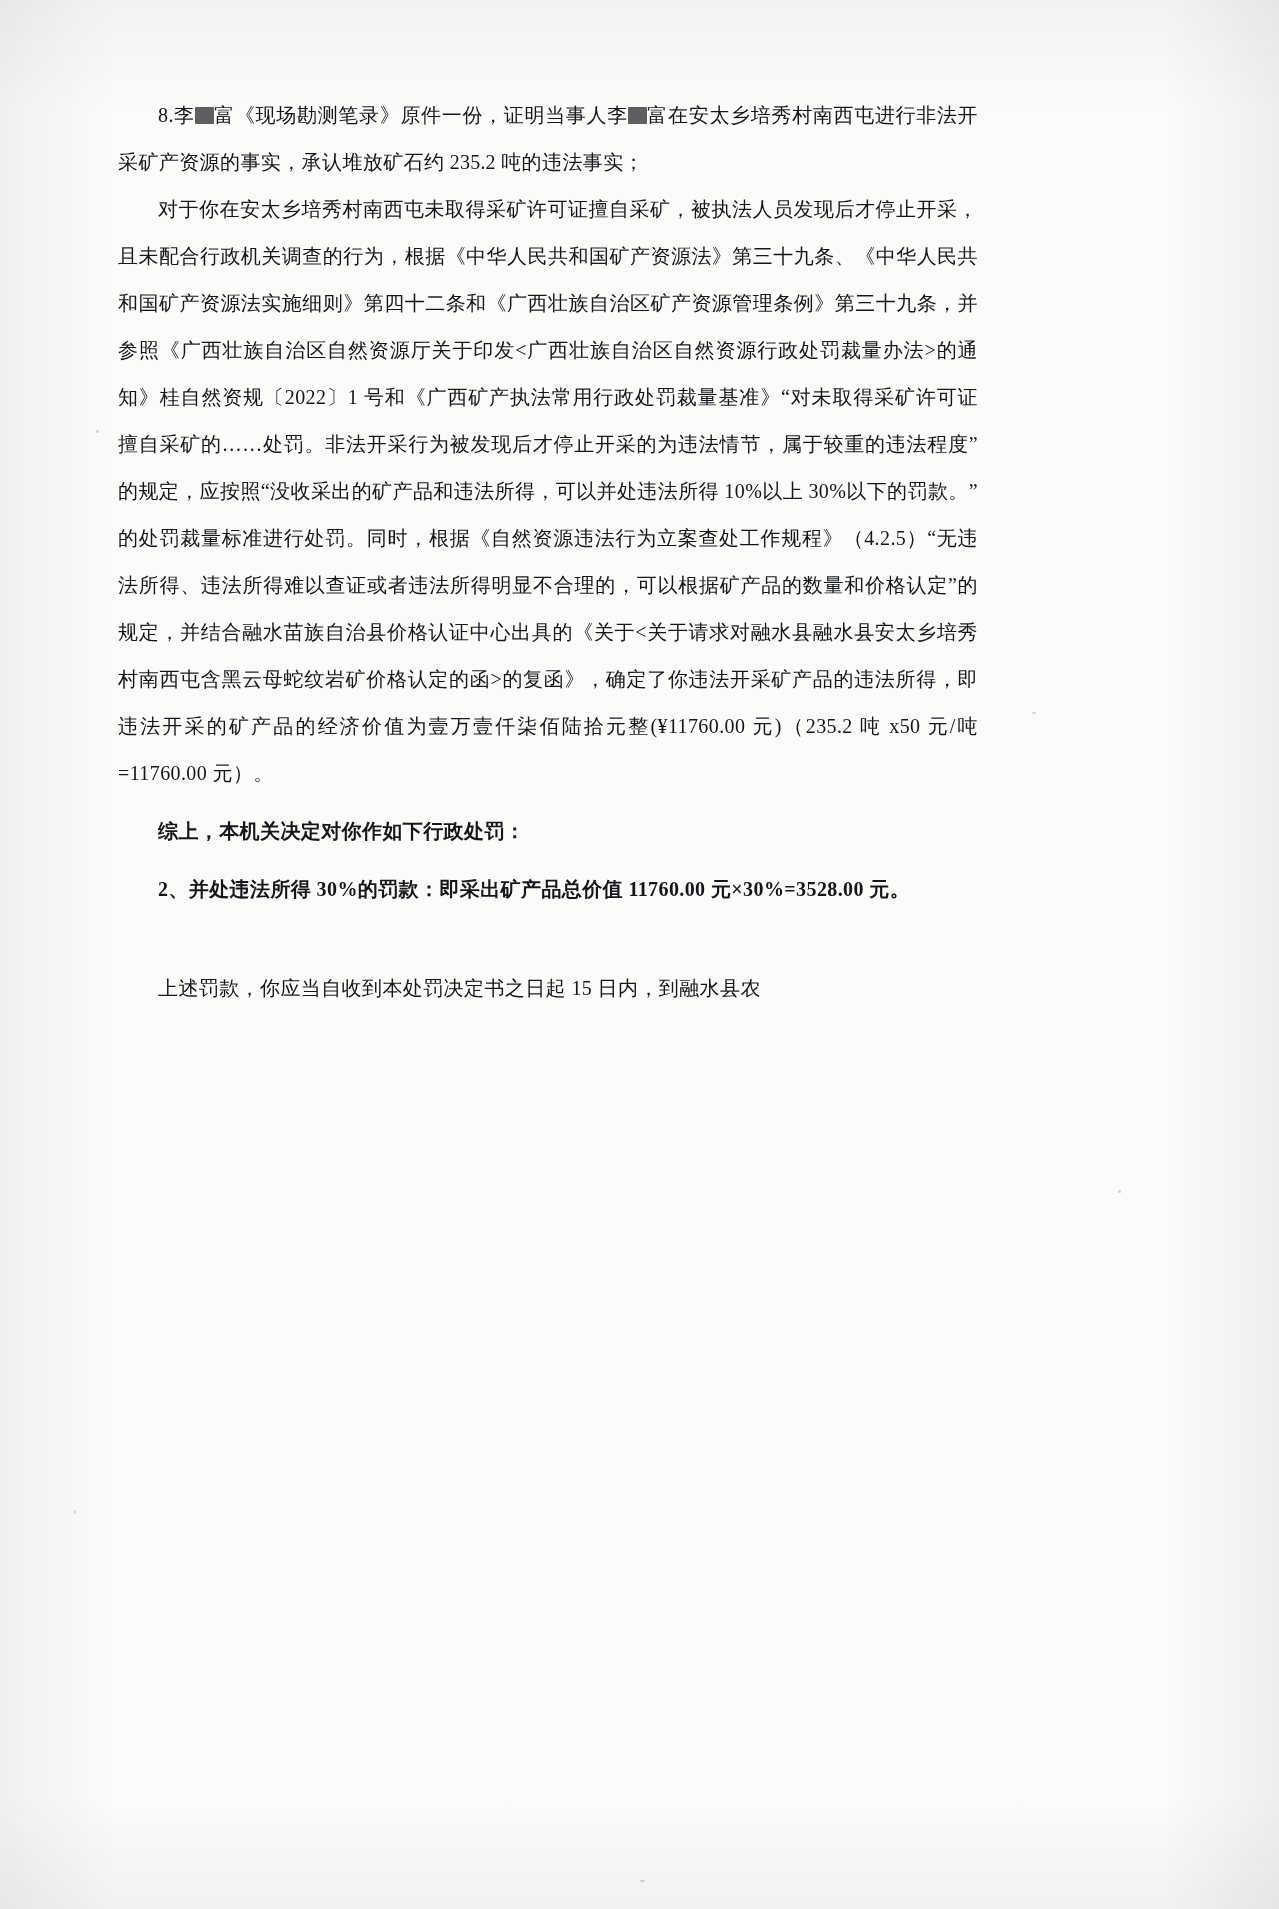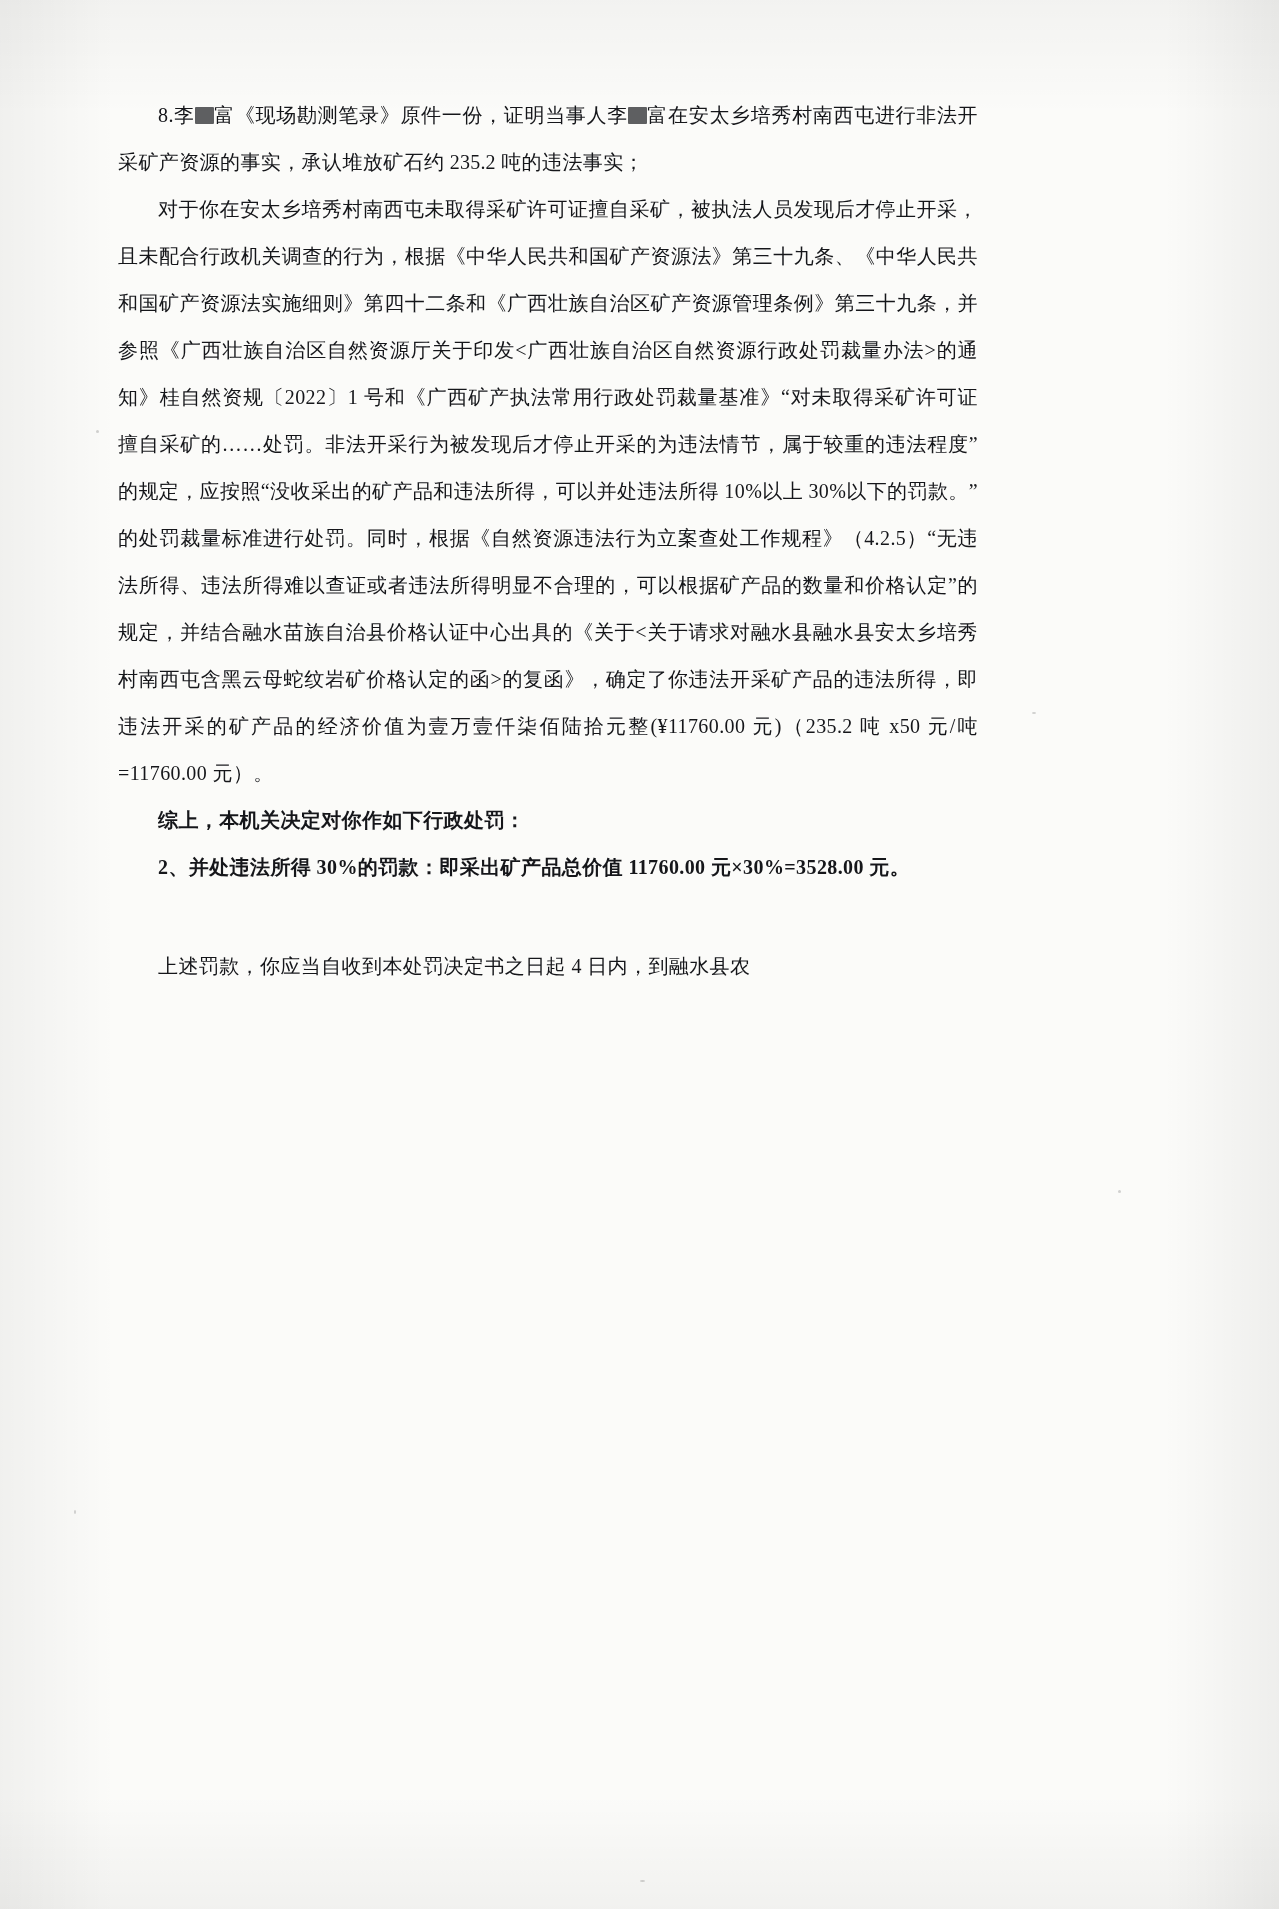--- a/index.html
+++ b/index.html
@@ -38,20 +38,21 @@
     text-justify: inter-ideograph;
   }
 
   .para {
     margin: 0 0 0 0;
     text-indent: 2em;
   }
 
   .bold {
     font-weight: 700;
+    margin-top: 11px;
   }
 
   
   .redact {
     display: inline-block;
     width: 0.92em;
     height: 0.84em;
     background: #3b3c40;
     vertical-align: -0.08em;
     margin: 0 0.02em;
@@ -90,21 +91,21 @@
     <p class="para">对于你在安太乡培秀村南西屯未取得采矿许可证擅自采矿，被执法人员发现后才停止开采，且未配合行政机关调查的行为，根据《中华人民共和国矿产资源法》第三十九条、《中华人民共和国矿产资源法实施细则》第四十二条和《广西壮族自治区矿产资源管理条例》第三十九条，并参照《广西壮族自治区自然资源厅关于印发&lt;广西壮族自治区自然资源行政处罚裁量办法&gt;的通知》桂自然资规〔2022〕1 号和《广西矿产执法常用行政处罚裁量基准》“对未取得采矿许可证擅自采矿的……处罚。非法开采行为被发现后才停止开采的为违法情节，属于较重的违法程度”的规定，应按照“没收采出的矿产品和违法所得，可以并处违法所得 10%以上 30%以下的罚款。”的处罚裁量标准进行处罚。同时，根据《自然资源违法行为立案查处工作规程》（4.2.5）“无违法所得、违法所得难以查证或者违法所得明显不合理的，可以根据矿产品的数量和价格认定”的规定，并结合融水苗族自治县价格认证中心出具的《关于&lt;关于请求对融水县融水县安太乡培秀村南西屯含黑云母蛇纹岩矿价格认定的函&gt;的复函》，确定了你违法开采矿产品的违法所得，即违法开采的矿产品的经济价值为壹万壹仟柒佰陆拾元整(¥11760.00 元)（235.2 吨 x50 元/吨=11760.00 元）。</p>
 
     <p class="para bold">综上，本机关决定对你作如下行政处罚：</p>
 
 
     <p class="para bold">2、并处违法所得 30%的罚款：即采出矿产品总价值 11760.00 元×30%=3528.00 元。</p>
 
 
     <div class="spacer-md"></div>
 
-    <p class="para">上述罚款，你应当自收到本处罚决定书之日起 4 日内，到融水县农</p>
+    <p class="para">上述罚款，你应当自收到本处罚决定书之日起 15 日内，到融水县农</p>
 
   </div>
 
   <span class="speckle" style="left:96px;  top:430px;  width:3px;  height:3px;"></span>
   <span class="speckle" style="left:1032px; top:712px;  width:4px;  height:2px;"></span>
   <span class="speckle" style="left:1118px; top:1190px; width:3px;  height:3px;"></span>
   <span class="speckle" style="left:74px;   top:1510px; width:2px;  height:4px;"></span>
   <span class="speckle" style="left:640px;  top:1880px; width:5px;  height:2px;"></span>
 
 </div>

